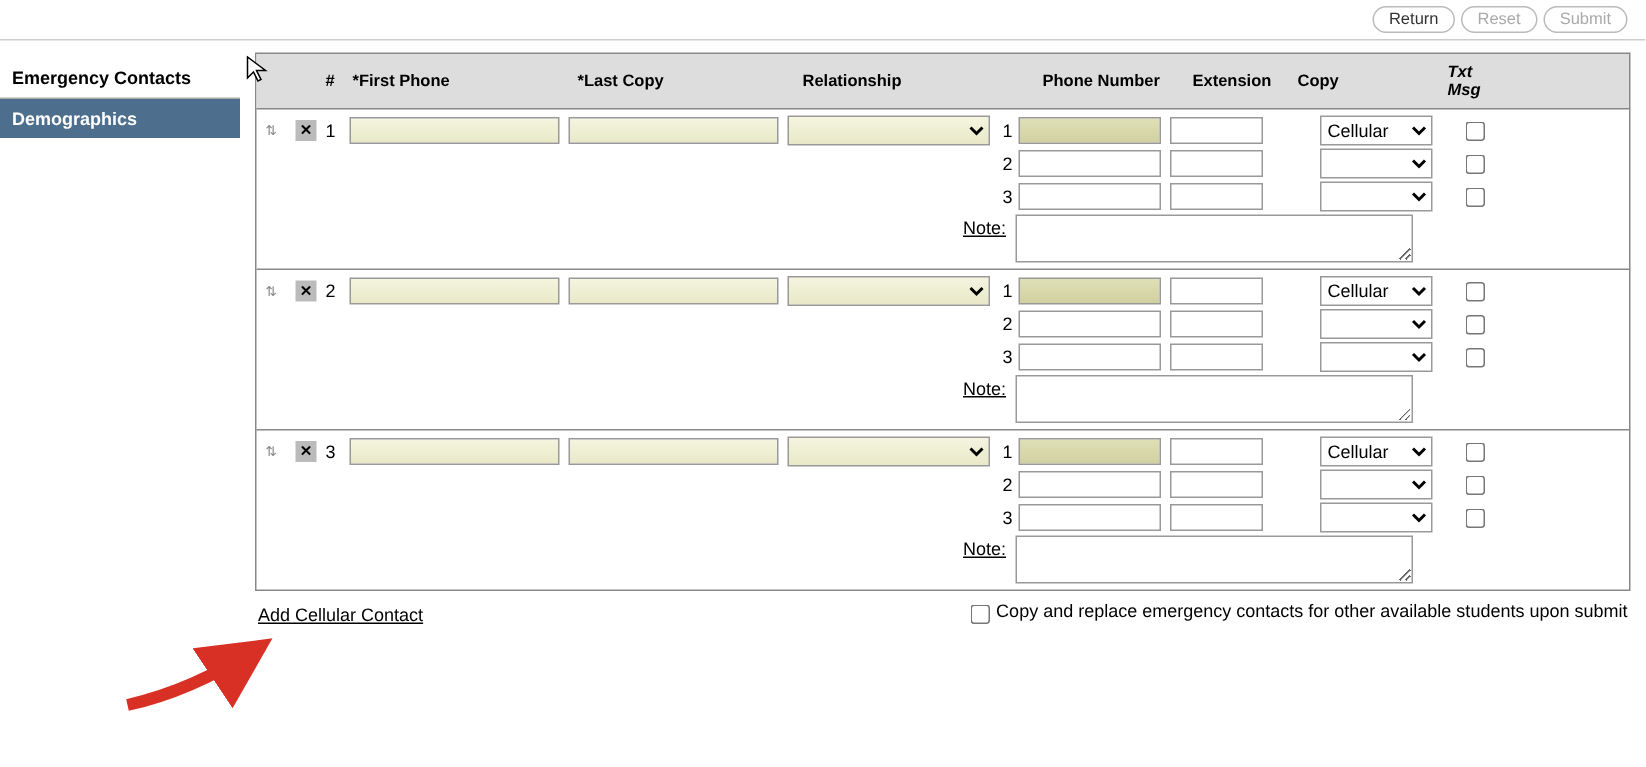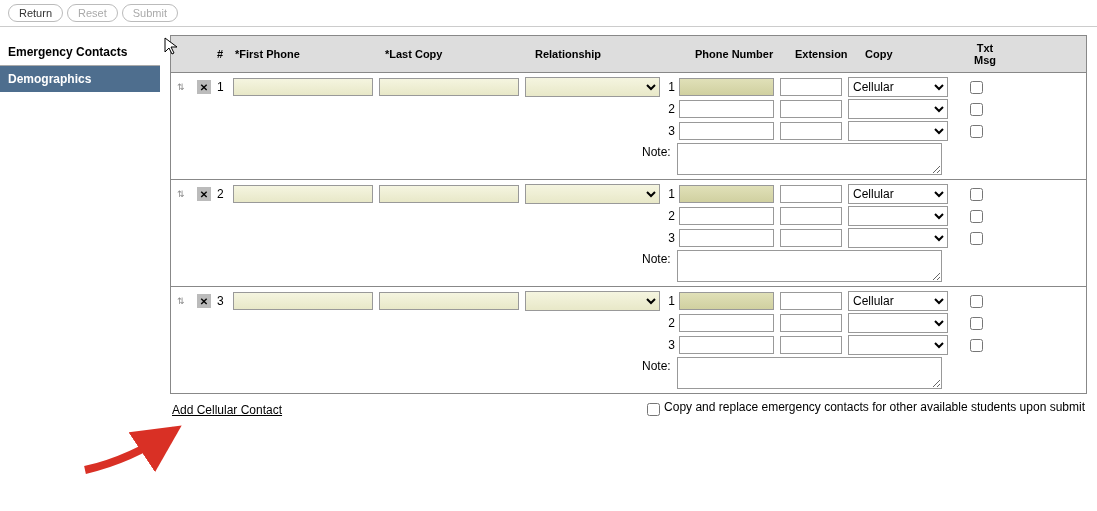--- a/index.html
+++ b/index.html
@@ -11,20 +11,21 @@
       padding: 0;
       background: #fff;
       font-size: 12px;
     }
     .top-bar {
       display: flex;
       align-items: center;
       padding: 4px 8px;
       border-bottom: 1px solid #ccc;
       position: relative;
+      justify-content: flex-end;
     }
     .btn {
       padding: 2px 10px;
       margin-right: 4px;
       border: 1px solid #bbb;
       border-radius: 10px;
       background: #fff;
       font-size: 11px;
       cursor: pointer;
       color: #333;
@@ -90,21 +91,21 @@
       font-size: 11px;
       min-height: 36px;
     }
     .col-num { width: 20px; text-align: left; padding-left: 2px; }
     .col-first { flex: 0 0 150px; }
     .col-last { flex: 0 0 150px; }
     .col-rel { flex: 0 0 140px; }
     .col-phone { flex: 0 0 100px; text-align: left; }
     .col-ext { flex: 0 0 70px; }
     .col-type { flex: 0 0 100px; }
-    .col-txt { flex: 0 0 40px; text-align: center; }
+    .col-txt { flex: 0 0 40px; text-align: left; font-style: italic; }
     .contact-row {
       border-top: 1px solid #888;
       padding: 4px 6px;
     }
     .phone-line {
       display: flex;
       align-items: center;
       margin-bottom: 2px;
     }
     .first-line-left {
@@ -141,36 +142,37 @@
     select {
       border: 1px solid #999;
       font-size: 12px;
       height: 20px;
       background: #fff;
     }
     .select-rel { width: 135px; background: linear-gradient(#f5f5e0, #e8e8c8); }
     .input-phone { width: 95px; }
     .input-phone.highlight { background: linear-gradient(#e0e0b8, #d0d0a0); }
     .input-ext { width: 62px; }
-    .select-type { width: 100px; }
+    .select-type { width: 75px; margin-left: 32px; }
     .rownum {
       width: 18px;
       text-align: left;
       padding-left: 2px;
     }
     .spacer-left { width: 484px; flex-shrink: 0; }
     .note-row {
       display: flex;
       align-items: flex-start;
       margin-top: 2px;
     }
     .note-label {
       text-align: right;
       padding-right: 6px;
       padding-top: 2px;
+      text-decoration: underline;
     }
     textarea {
       border: 1px solid #999;
       width: 265px;
       height: 32px;
       font-size: 12px;
       resize: both;
     }
     .bottom-controls {
       display: flex;

